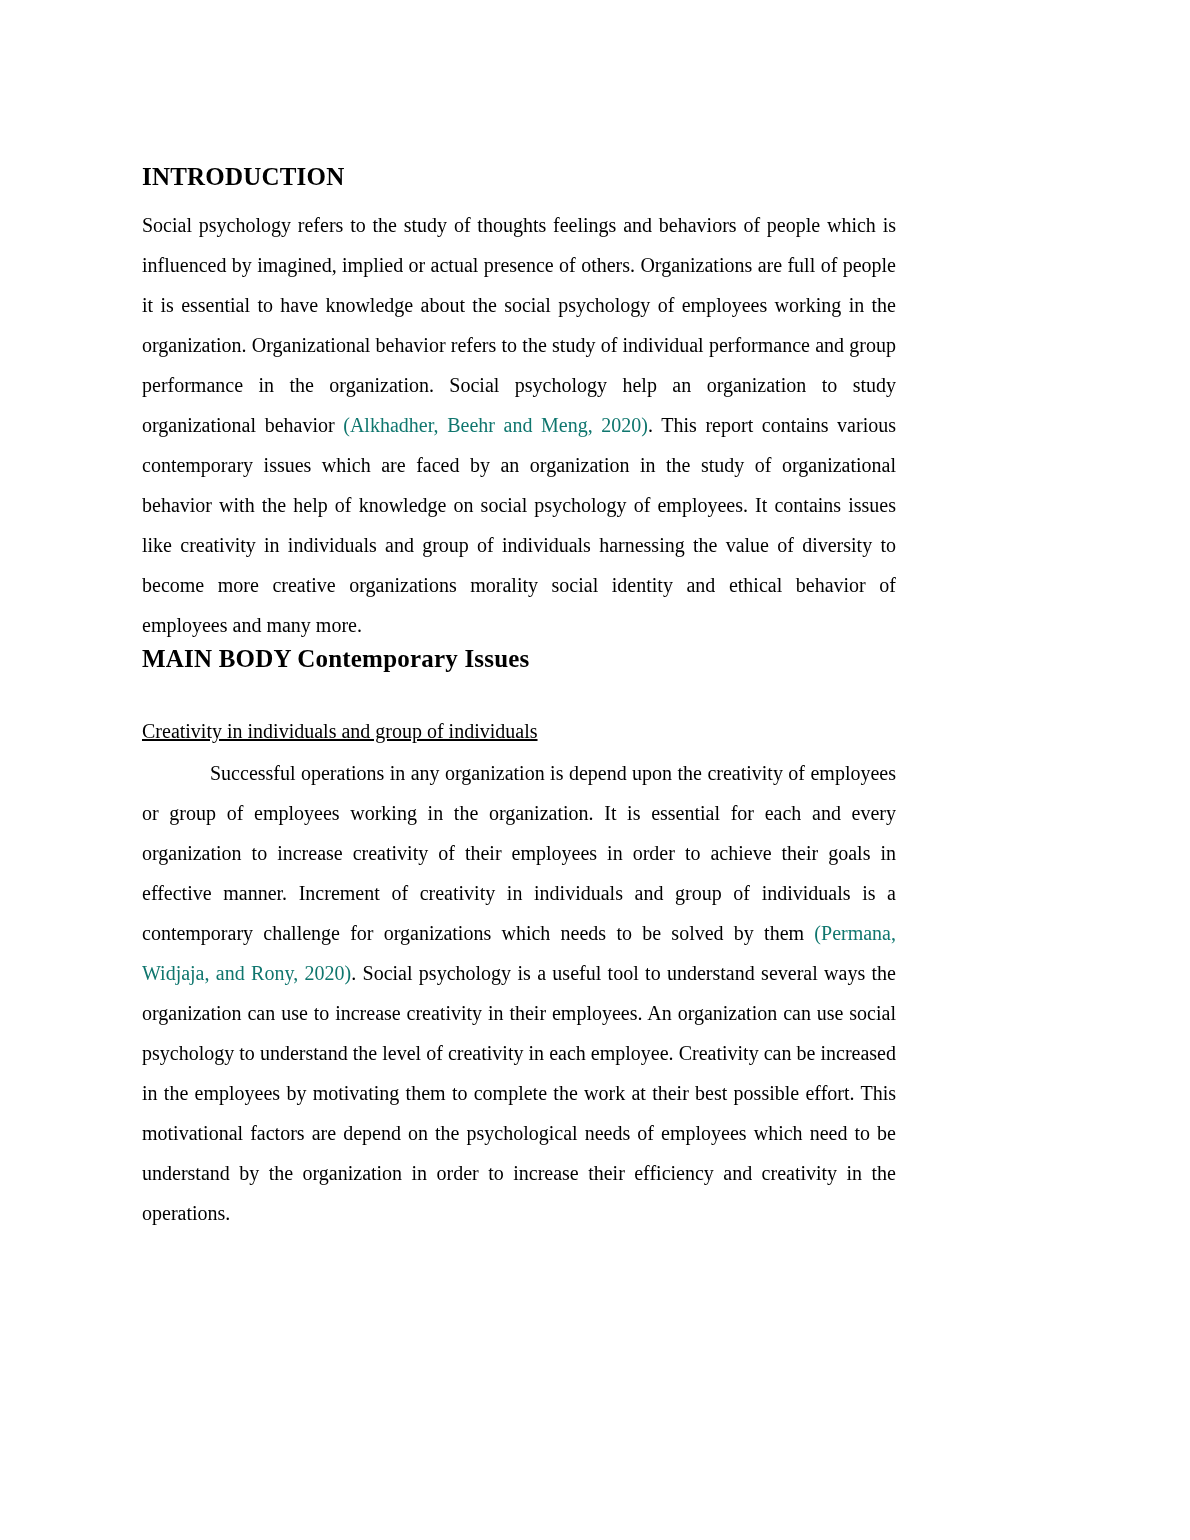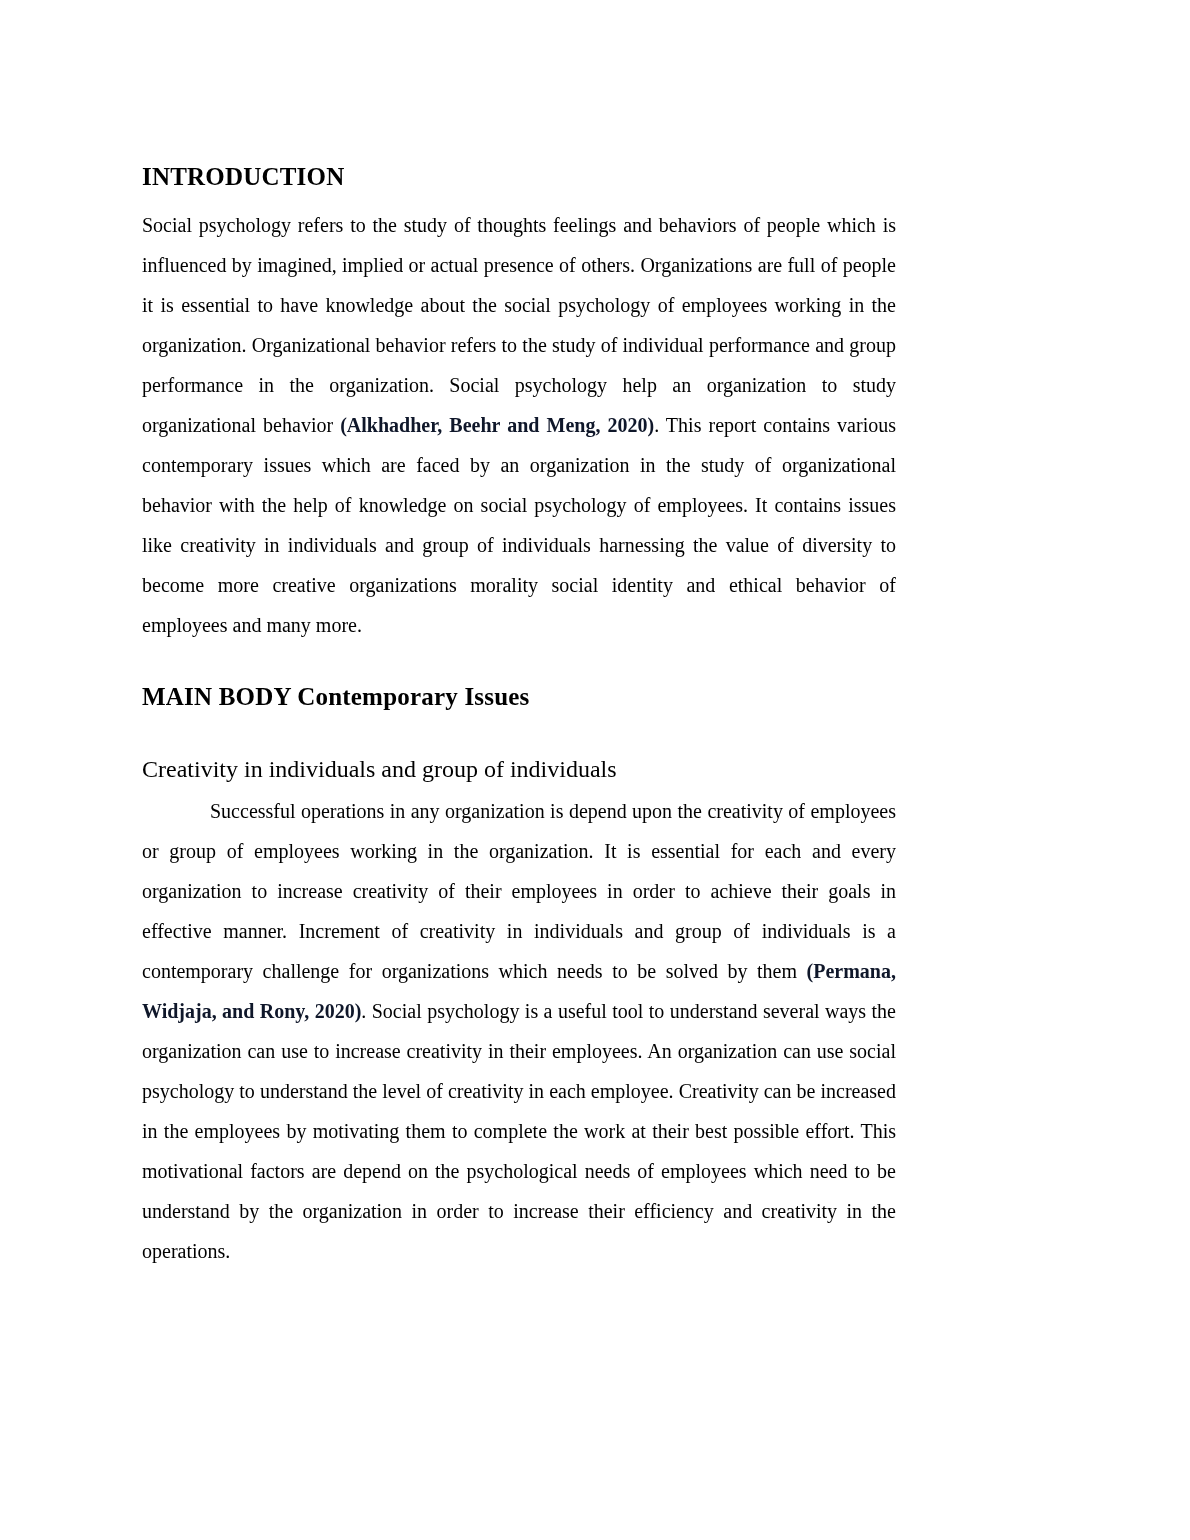--- a/index.html
+++ b/index.html
@@ -18,40 +18,39 @@
     padding: 163px 140px 80px 142px;
     background: #ffffff;
   }
   .doc-heading {
     font-size: 25px;
     font-weight: bold;
     margin: 0 0 14px 0;
     letter-spacing: 0.2px;
   }
   .doc-heading.spaced {
-    margin-top: 38px;
   }
   .doc-para {
     font-size: 20px;
     line-height: 40px;
     text-align: justify;
     margin: 0 0 0 0;
   }
   .doc-para.first-line-indent {
     text-indent: 68px;
   }
   .doc-subheading {
-    font-size: 24px;
+    font-size: 20px;
     line-height: 40px;
     font-weight: normal;
+    text-decoration: underline;
     margin: 38px 0 2px 0;
   }
   .citation {
-    color: #0f172a;
-    font-weight: bold;
+    color: #0f766e;
   }
 </style>
 </head>
 <body>
 
 <div class="page">
 
   <h1 class="doc-heading">INTRODUCTION</h1>
 
   <p class="doc-para"><span>Social psychology refers to the study of thoughts feelings and behaviors of people which is influenced by imagined, implied or actual presence of others. Organizations are full of people it is essential to have knowledge about the social psychology of employees working in the organization. Organizational behavior refers to the study of individual performance and group performance in the organization. Social psychology help an organization to study organizational behavior </span><span class="citation">(Alkhadher, Beehr and Meng, 2020)</span><span>. This report contains various contemporary issues which are faced by an organization in the study of organizational behavior with the help of knowledge on social psychology of employees. It contains issues like creativity in individuals and group of individuals harnessing the value of diversity to become more creative organizations morality social identity and ethical behavior of employees and many more.</span></p>

